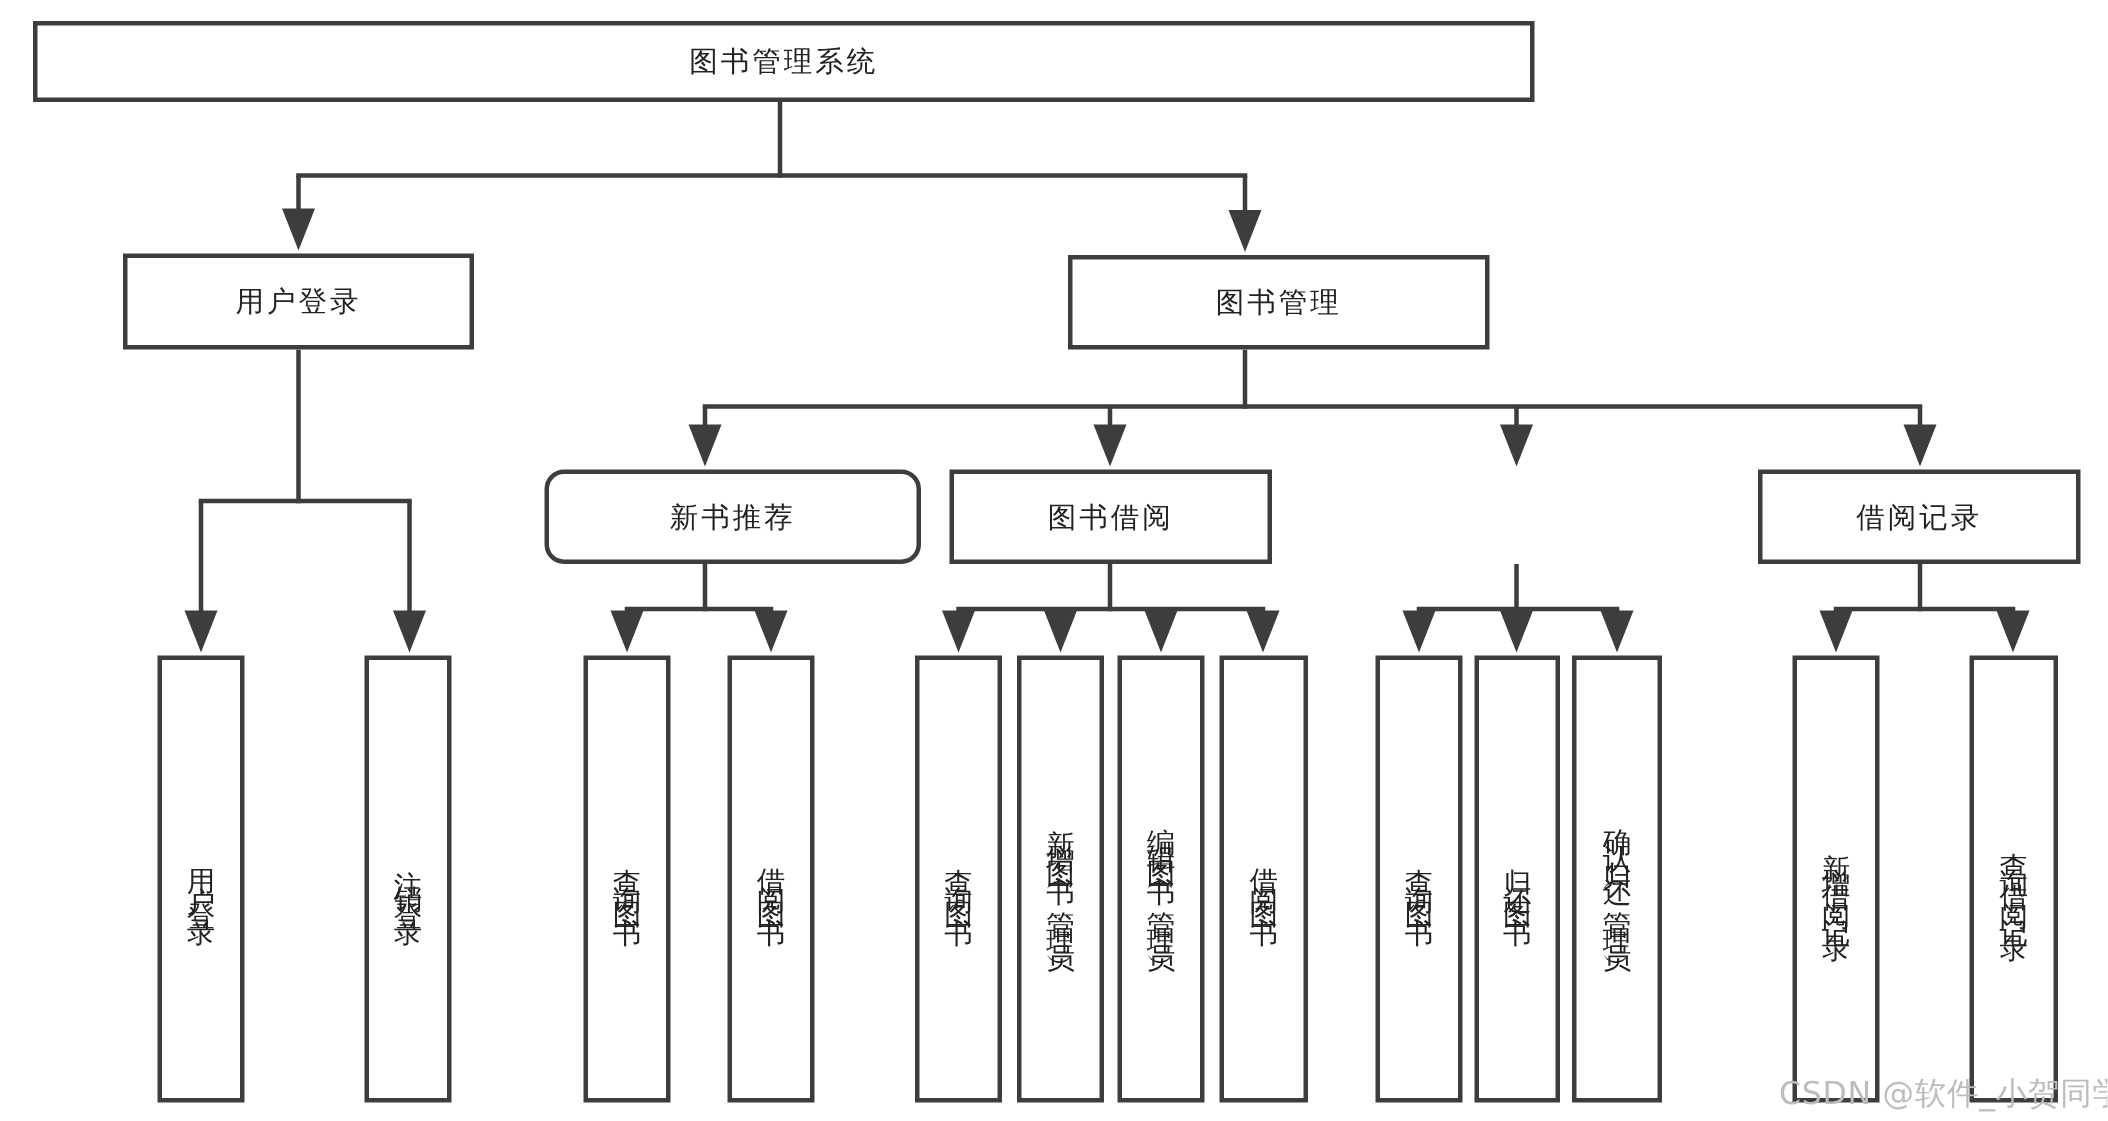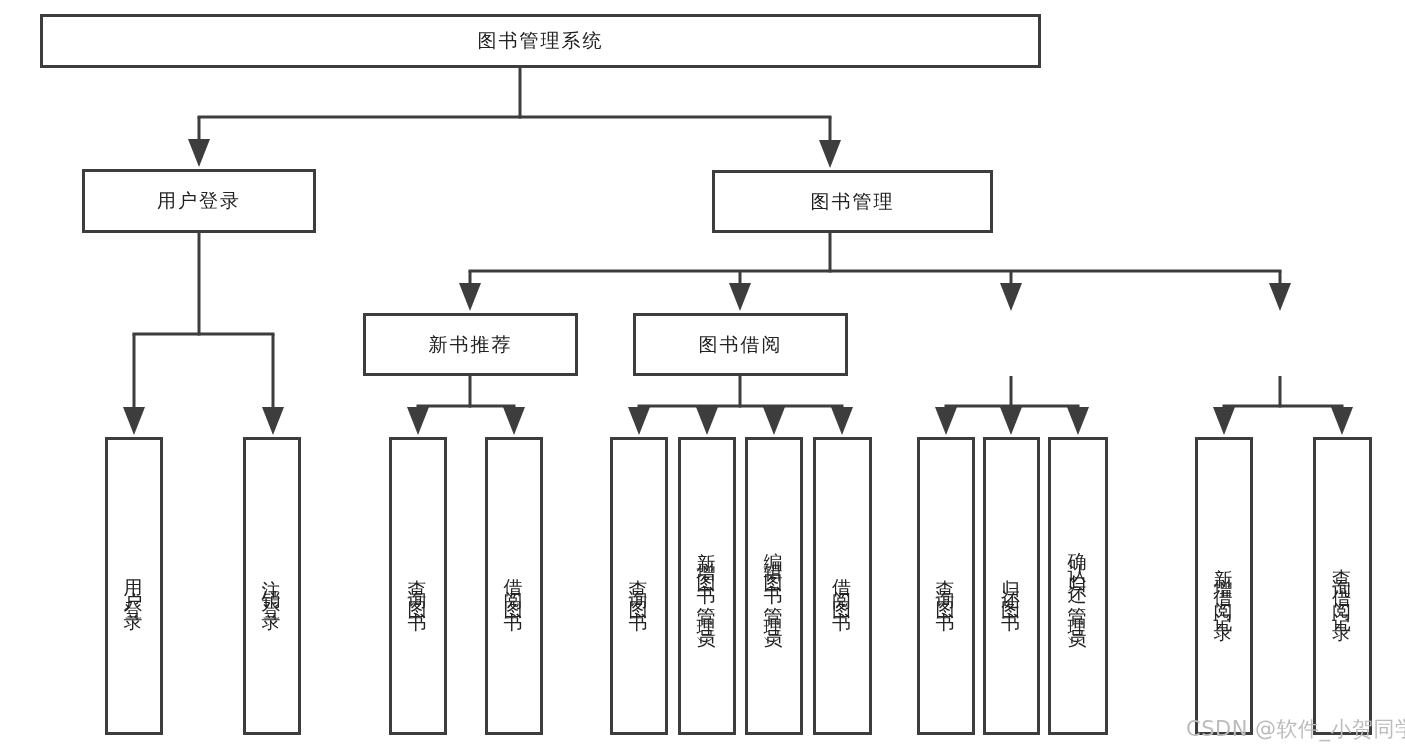--- a/index.html
+++ b/index.html
@@ -125,27 +125,28 @@
       <polygon points="763,407 785,407 774,435"></polygon>
       <polygon points="831,407 853,407 842,435"></polygon>
       <polygon points="935,407 957,407 946,435"></polygon>
       <polygon points="1000,407 1022,407 1011,435"></polygon>
       <polygon points="1067,407 1089,407 1078,435"></polygon>
       <polygon points="1213,407 1235,407 1224,435"></polygon>
       <polygon points="1331,407 1353,407 1342,435"></polygon>
     </g>
   </svg>
 
-  <div class="hbox" style="left:22px; top:14px; width:1001px; height:54px;margin-left:18px;">图书管理系统</div>
+  <div class="hbox" style="left:22px; top:14px; width:1001px; height:54px;">图书管理系统</div>
 
   <div class="hbox" style="left:82px; top:169px; width:234px; height:64px;">用户登录</div>
   <div class="hbox" style="left:712px; top:170px; width:281px; height:63px;">图书管理</div>
 
-  <div class="hbox" style="left:363px; top:313px; width:215px; height:63px;">新书推荐</div>
+  <div class="hbox" style="left:363px; top:313px; width:251px; height:63px;border-radius:13px;">新书推荐</div>
   <div class="hbox" style="left:633px; top:313px; width:215px; height:63px;text-align:right;">图书借阅</div>
+  <div class="hbox" style="left:1172px; top:313px; width:215px; height:63px;">借阅记录</div>
 
   <div class="vbox" style="left:105px; width:58px;">用户登录</div>
   <div class="vbox" style="left:243px; width:58px;">注销登录</div>
 
   <div class="vbox" style="left:389px; width:58px;">查询图书</div>
   <div class="vbox" style="left:485px; width:58px;">借阅图书</div>
 
   <div class="vbox" style="left:610px; width:58px;">查询图书</div>
   <div class="vbox" style="left:678px; width:58px;">新增图书（管理员）</div>
   <div class="vbox" style="left:745px; width:58px;">编辑图书（管理员）</div>

